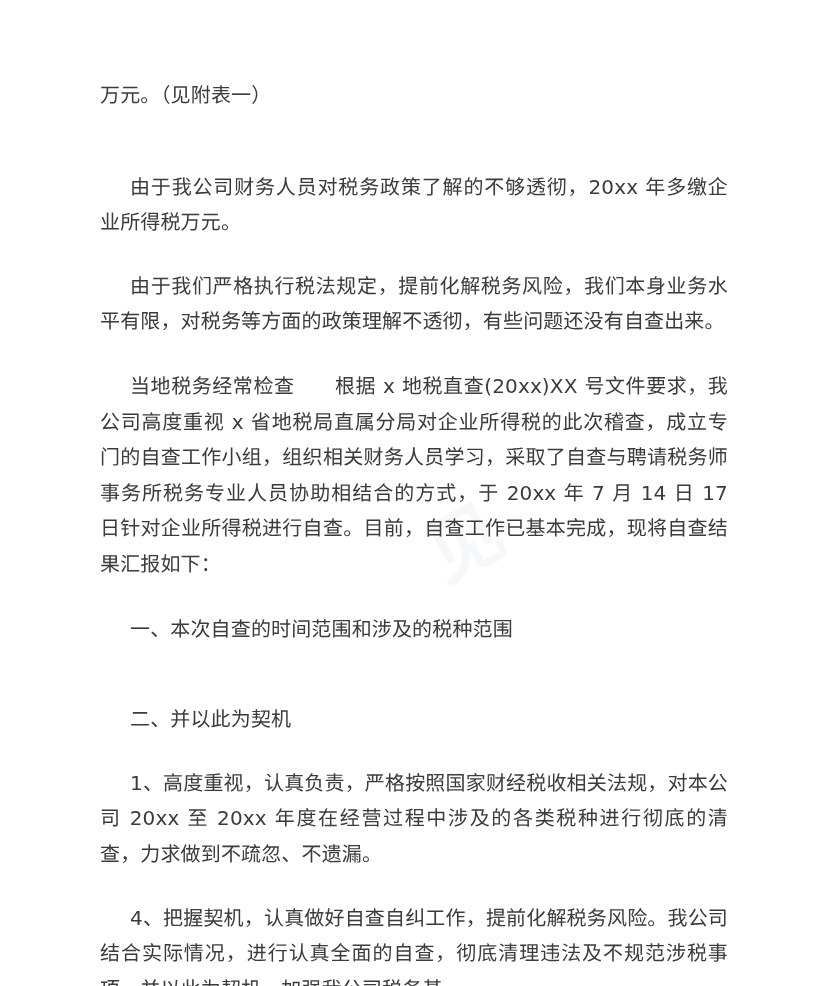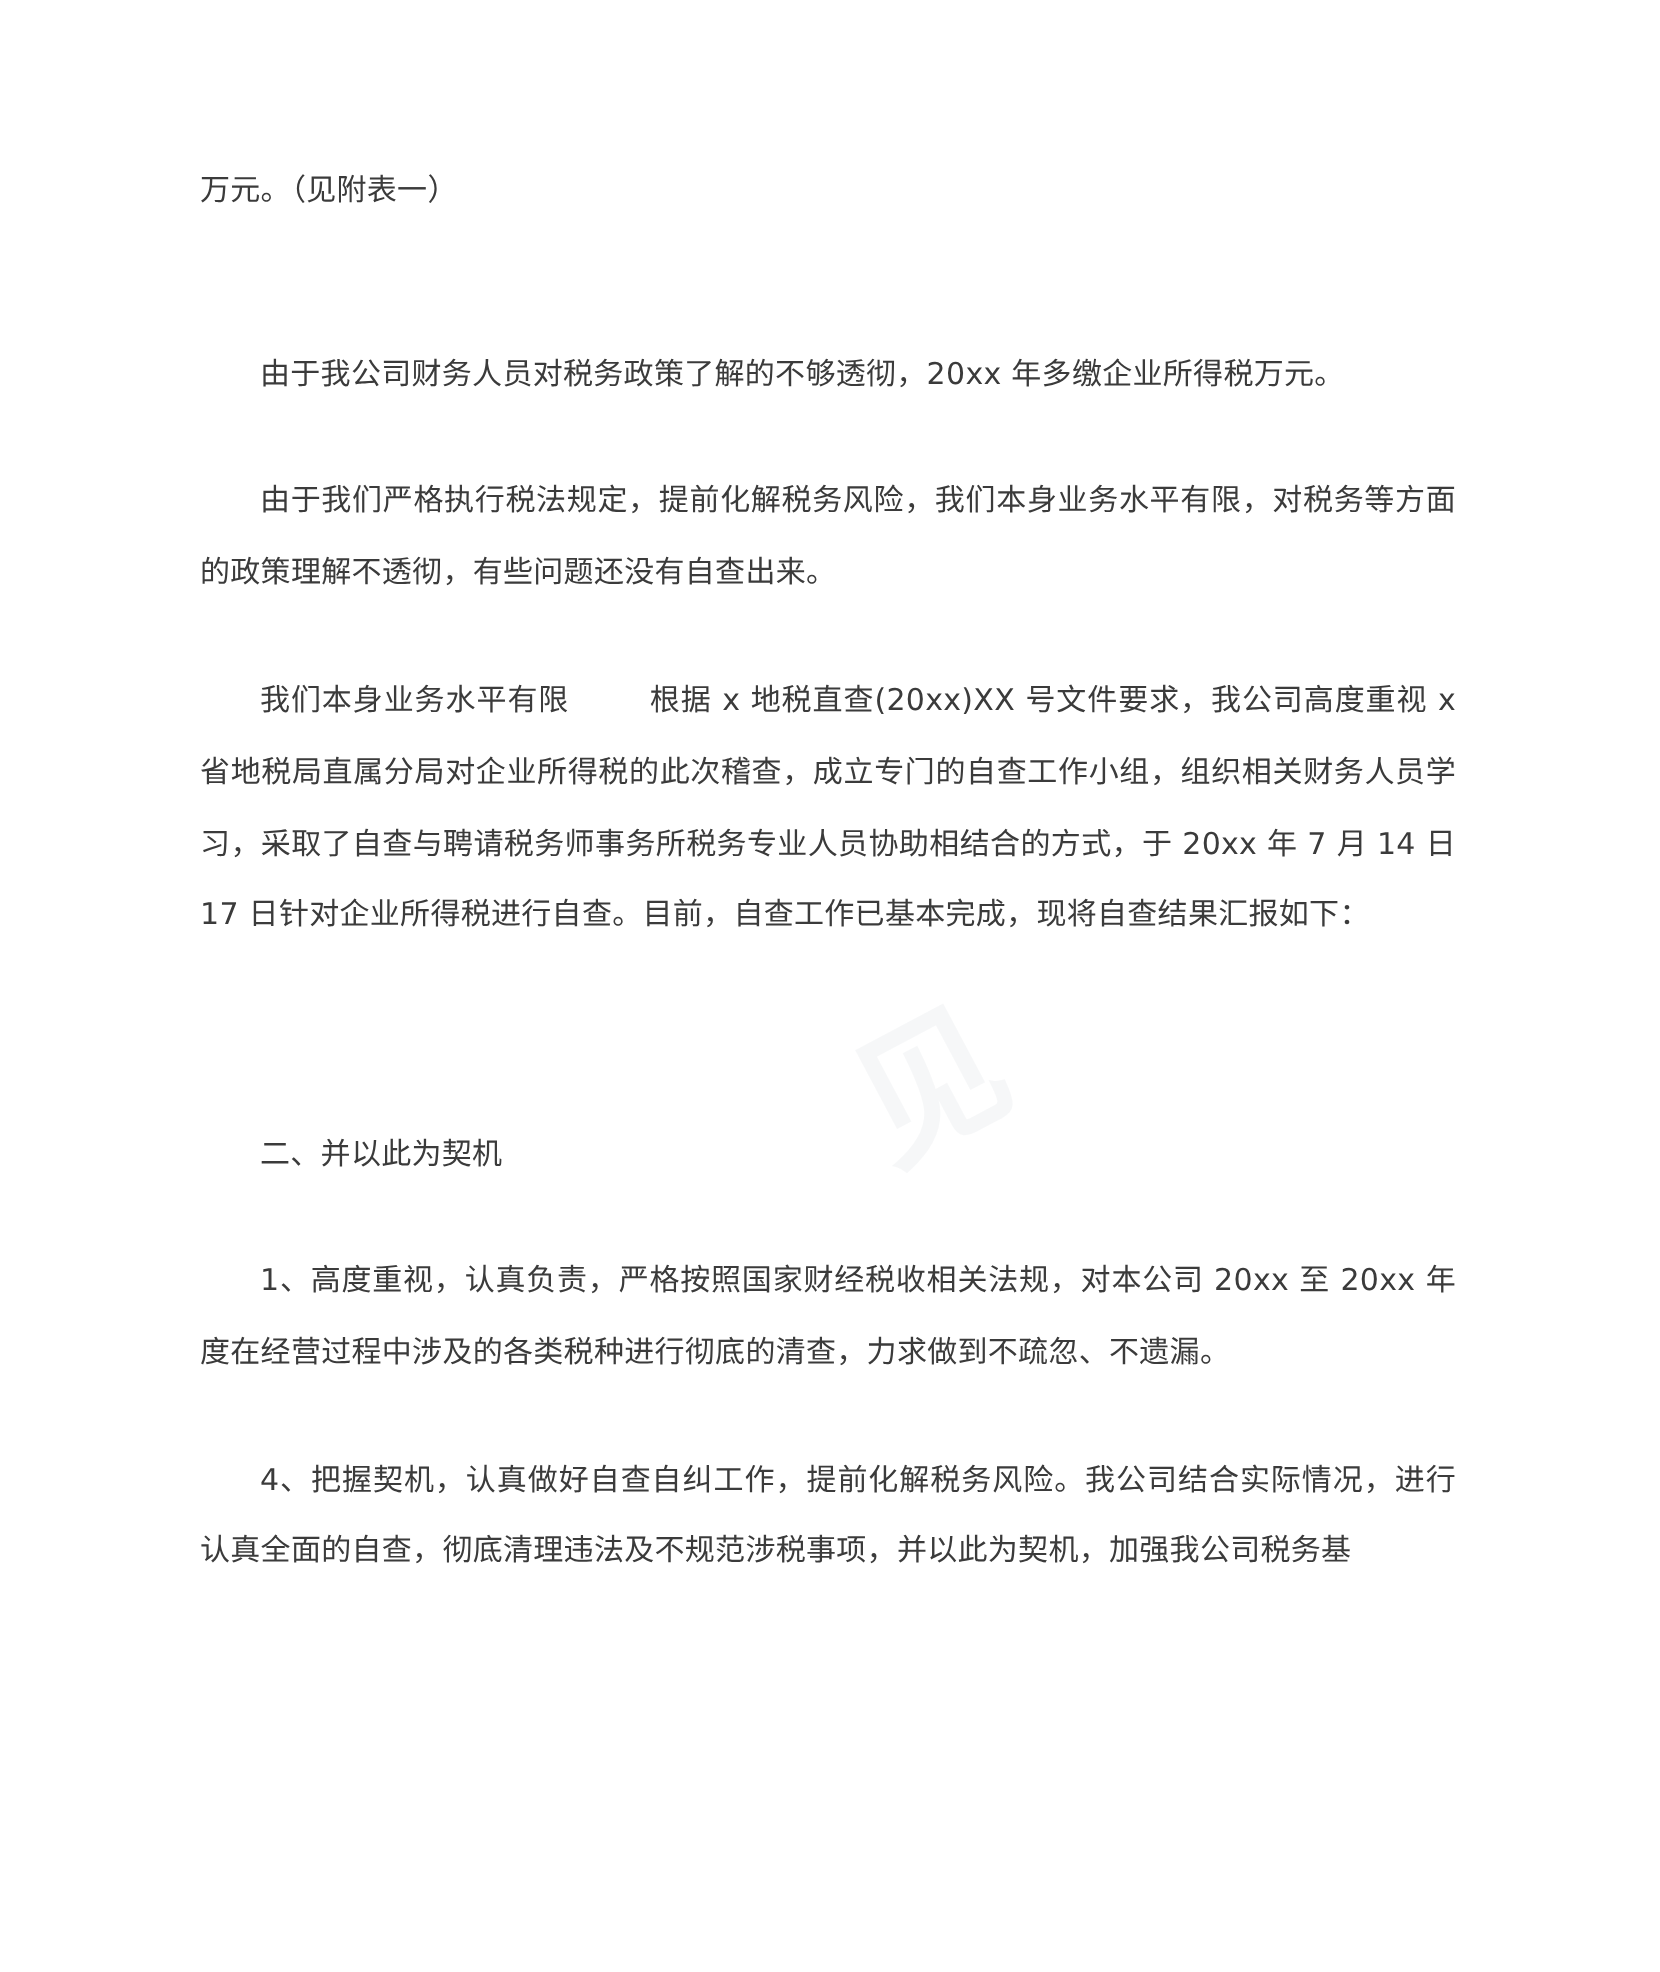--- a/index.html
+++ b/index.html
@@ -37,21 +37,21 @@
   .doc-body {
     position: absolute;
     left: 100px;
     top: 78px;
     width: 628px;
     z-index: 2;
   }
   p.para {
     margin: 0;
     color: #3b3b3b;
-    font-size: 15px;
+    font-size: 20px;
     line-height: 35.6px;
     text-align: justify;
     text-justify: inter-ideograph;
     letter-spacing: 0.15px;
     word-break: break-all;
   }
   
   .gap-1 { height: 29px; }
   .gap-2 { height: 27px; }
   .gap-3 { height: 28px; }
@@ -85,24 +85,25 @@
     <div class="gap-2"></div>
 
     <p class="para indent">由于我公司财务人员对税务政策了解的不够透彻，20xx 年多缴企业所得税万元。</p>
 
     <div class="gap-3"></div>
 
     <p class="para indent">由于我们严格执行税法规定，提前化解税务风险，我们本身业务水平有限，对税务等方面的政策理解不透彻，有些问题还没有自查出来。</p>
 
     <div class="gap-4"></div>
 
-    <p class="para indent"><span>我们本身业务水平有限</span><span class="wide-gap"></span><span>根据 x 地税直查(20xx)XX 号文件要求，我公司高度重视 x 省地税局直属分局对企业所得税的此次稽查，成立专门的自查工作小组，组织相关财务人员学习，采取了自查与聘请税务师事务所税务专业人员协助相结合的方式，于 20xx 年 7 月 14 日 17 日针对企业所得税进行自查。目前，自查工作已基本完成，现将自查结果汇报如下：</span></p>
+    <p class="para indent"><span>当地税务经常检查</span><span class="wide-gap"></span><span>根据 x 地税直查(20xx)XX 号文件要求，我公司高度重视 x 省地税局直属分局对企业所得税的此次稽查，成立专门的自查工作小组，组织相关财务人员学习，采取了自查与聘请税务师事务所税务专业人员协助相结合的方式，于 20xx 年 7 月 14 日 17 日针对企业所得税进行自查。目前，自查工作已基本完成，现将自查结果汇报如下：</span></p>
 
     <div class="gap-5"></div>
 
+    <p class="para indent">一、本次自查的时间范围和涉及的税种范围</p>
 
     <div class="gap-6"></div>
 
 
     <div class="gap-7"></div>
 
     <p class="para indent">二、并以此为契机</p>
 
     <div class="gap-8"></div>
 

